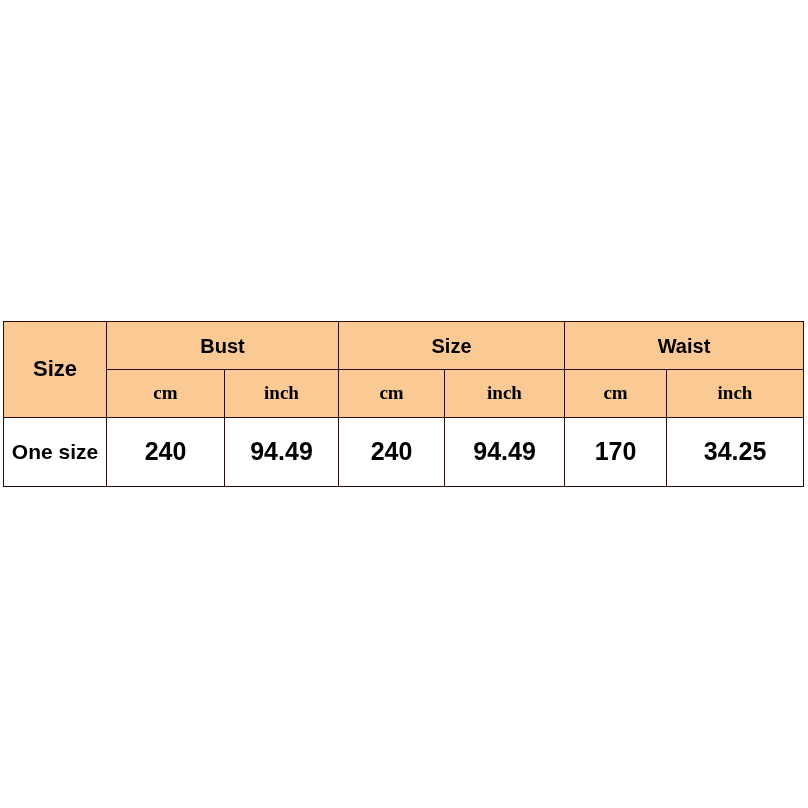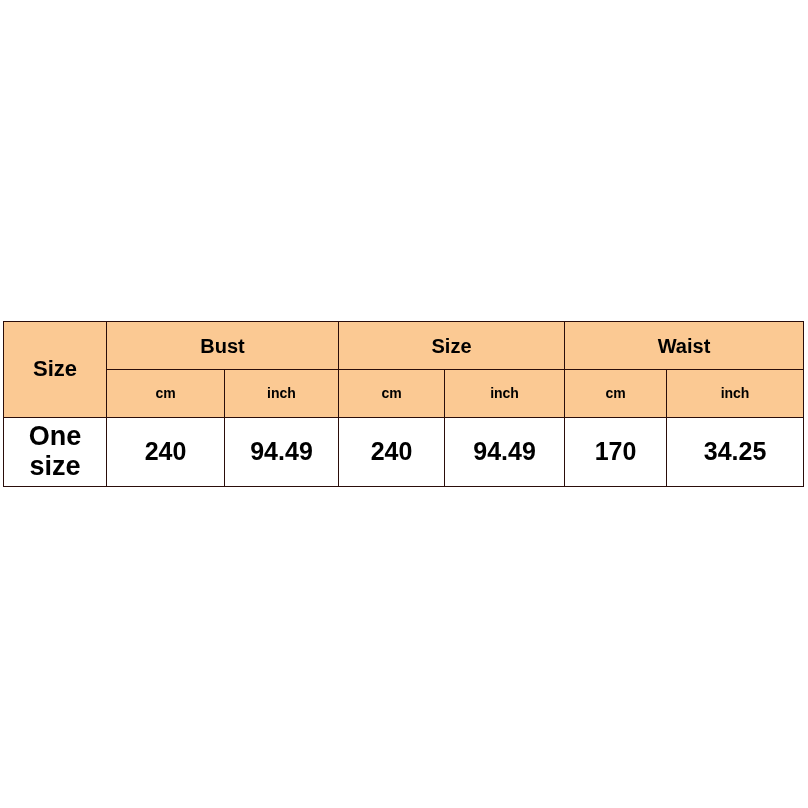--- a/index.html
+++ b/index.html
@@ -50,32 +50,33 @@
   th.size-head {
     font-size: 22px;
   }
 
   th.group-head {
     font-size: 20px;
     height: 47px;
   }
 
   th.unit-head {
-    font-size: 14px;
+    font-size: 19px;
     height: 47px;
+    font-family: Liberation Serif, serif;
   }
 
   td.body-cell {
     background: #ffffff;
     height: 68px;
     font-size: 25px;
   }
 
   td.row-label {
-    font-size: 27px;
+    font-size: 21px;
   }
 
   
   col.c-size   { width: 103px; }
   col.c-bcm    { width: 118px; }
   col.c-binch  { width: 114px; }
   col.c-wcm    { width: 106px; }
   col.c-winch  { width: 120px; }
   col.c-lcm    { width: 102px; }
   col.c-linch  { width: 137px; }

